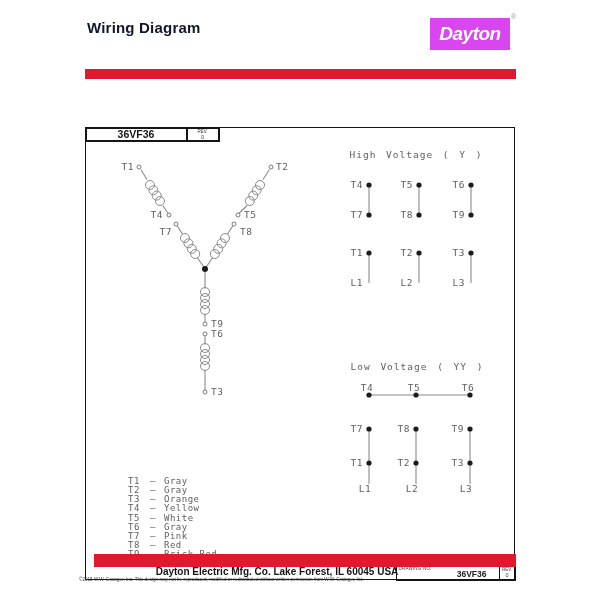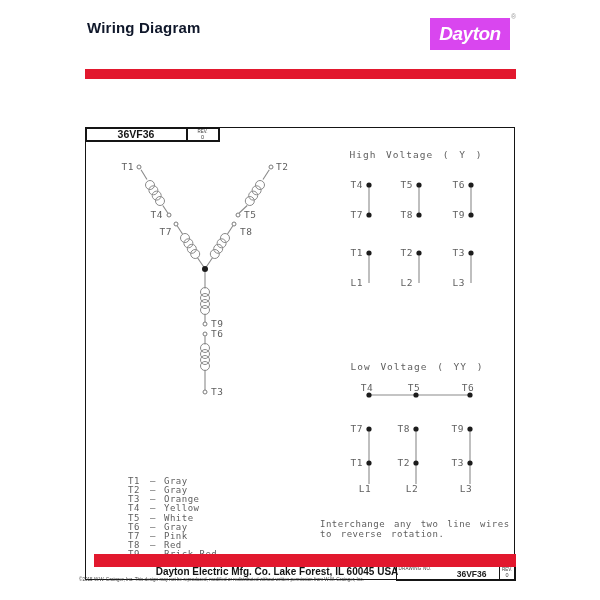--- a/index.html
+++ b/index.html
@@ -267,24 +267,20 @@
           <span class="lg-d">—</span>
           <span class="lg-c">Red</span>
         </div>
       <div class="lg-row">
           <span class="lg-t">T9</span>
           <span class="lg-d">—</span>
           <span class="lg-c">Brick Red</span>
         </div>
     </div>
 
-    <div class="abs note">
-      <div>Interchange any two line wires</div>
-      <div>to reverse rotation.</div>
-    </div>
 
     <div class="abs drawing-block">
       <div class="db-main">
         <div class="db-label">DRAWING NO.</div>
         <div class="db-number">36VF36</div>
       </div>
       <div class="db-rev">
         <div class="l">REV.</div>
         <div class="v">0</div>
       </div>

